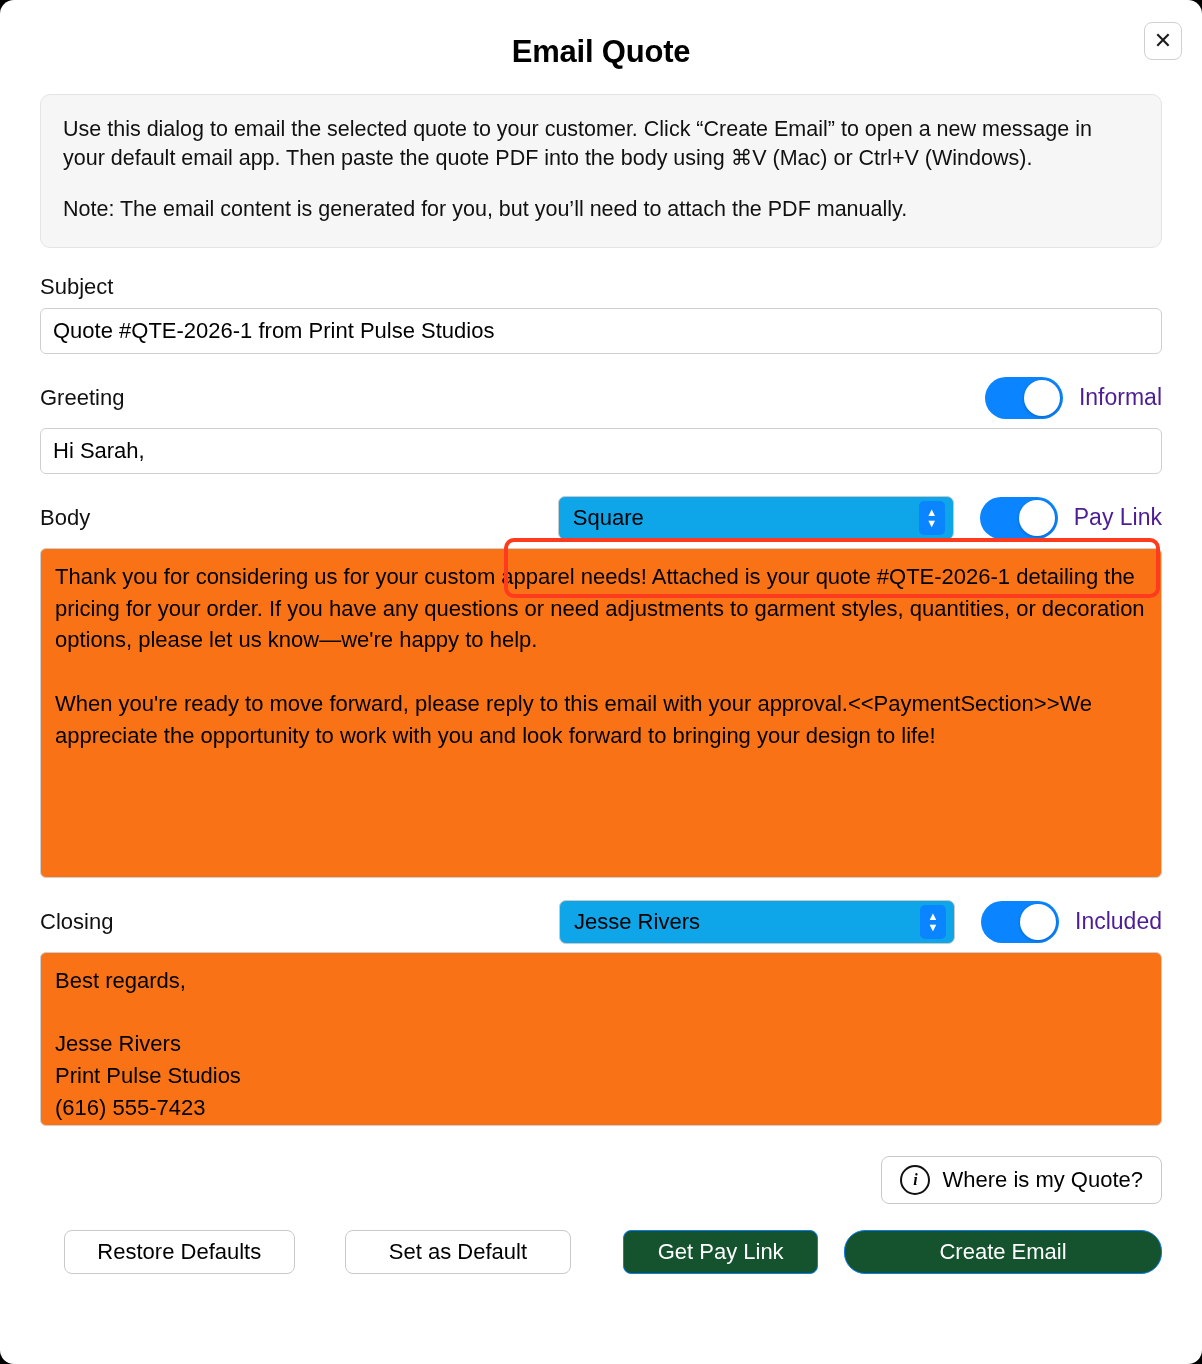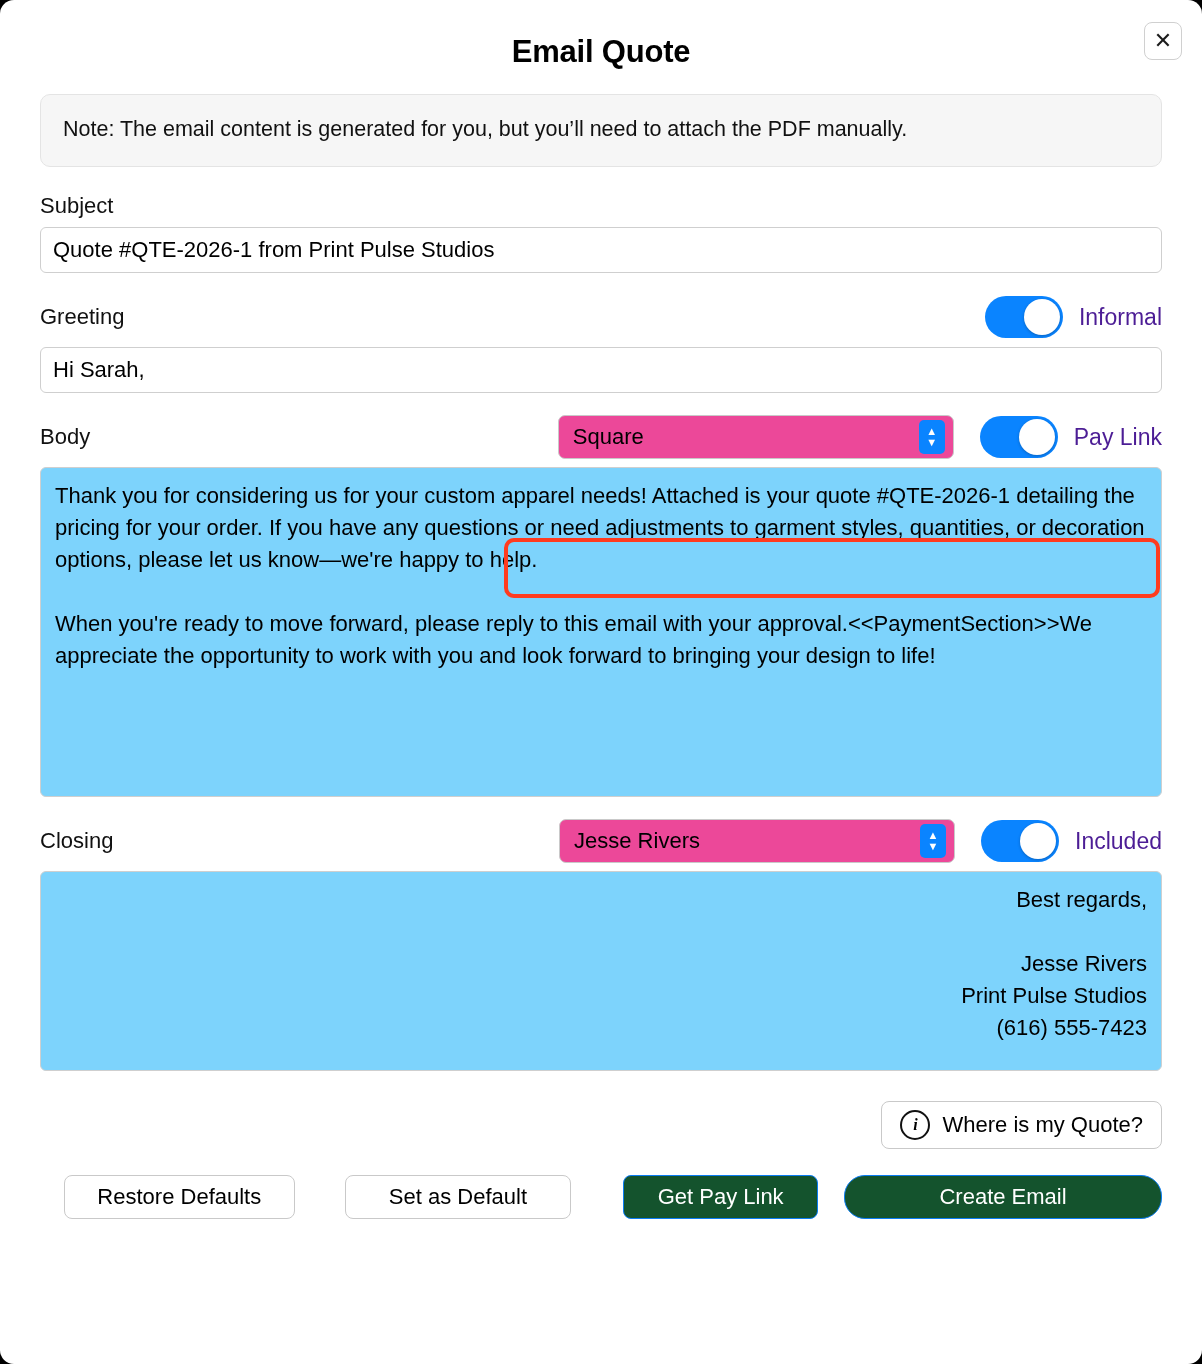--- a/index.html
+++ b/index.html
@@ -52,21 +52,21 @@
     margin: 24px 40px 0 40px;
     background: #f6f6f6;
     border: 1px solid #e4e4e4;
     border-radius: 10px;
     padding: 20px 22px 22px 22px;
     font-size: 21.5px;
     line-height: 1.36;
     color: #111;
   }
   .info-box p { margin: 0; }
-  .info-box p + p { margin-top: 22px; margin-left: 36px; }
+  .info-box p + p { margin-top: 22px; }
 
   .field-label {
     font-size: 22px;
     color: #111;
     margin: 0;
   }
   .row-label {
     margin: 26px 40px 8px 40px;
   }
   .text-input {
@@ -115,21 +115,21 @@
     color: #4c1d95;
     margin-left: 16px;
     white-space: nowrap;
   }
 
   .select {
     width: 396px;
     height: 44px;
     border: 1px solid #c9c9c9;
     border-radius: 7px;
-    background: #ec4899;
+    background: #0ea5e9;
     display: flex;
     align-items: center;
     padding: 0 8px 0 14px;
     box-sizing: border-box;
     font-size: 22px;
     color: #000;
     cursor: pointer;
   }
   .select .val { flex: 1; }
   .stepper {
@@ -156,31 +156,31 @@
     border: 4px solid #ff3b1f;
     border-radius: 10px;
     box-sizing: border-box;
     pointer-events: none;
   }
 
   .textarea {
     margin: 0 40px;
     border: 1px solid #cfcfcf;
     border-radius: 6px;
-    background: #7dd3fc;
+    background: #f97316;
     padding: 12px 14px;
     font-size: 22px;
     line-height: 1.45;
     color: #000;
     box-sizing: border-box;
     white-space: pre-wrap;
     overflow: hidden;
   }
   #body-textarea { height: 330px; }
-  #closing-textarea { height: 200px; text-align: right; }
+  #closing-textarea { height: 174px; }
 
   .where-row {
     display: flex;
     justify-content: flex-end;
     margin: 30px 40px 0 40px;
   }
   .where-btn {
     border: 1px solid #c9c9c9;
     border-radius: 8px;
     background: #fff;
@@ -244,20 +244,21 @@
 </head>
 <body>
 
 <div class="dialog">
 
   <div class="close-btn">✕</div>
 
   <div class="title">Email Quote</div>
 
   <div class="info-box">
+    <p>Use this dialog to email the selected quote to your customer. Click “Create Email” to open a new message in your default email app. Then paste the quote PDF into the body using ⌘V (Mac) or Ctrl+V (Windows).</p>
     <p>Note: The email content is generated for you, but you’ll need to attach the PDF manually.</p>
   </div>
 
   <div class="field-label row-label">Subject</div>
   <div class="text-input">Quote #QTE-2026-1 from Print Pulse Studios</div>
 
   <div class="label-row">
     <div class="field-label">Greeting</div>
     <div class="spacer"></div>
     <div class="toggle">

